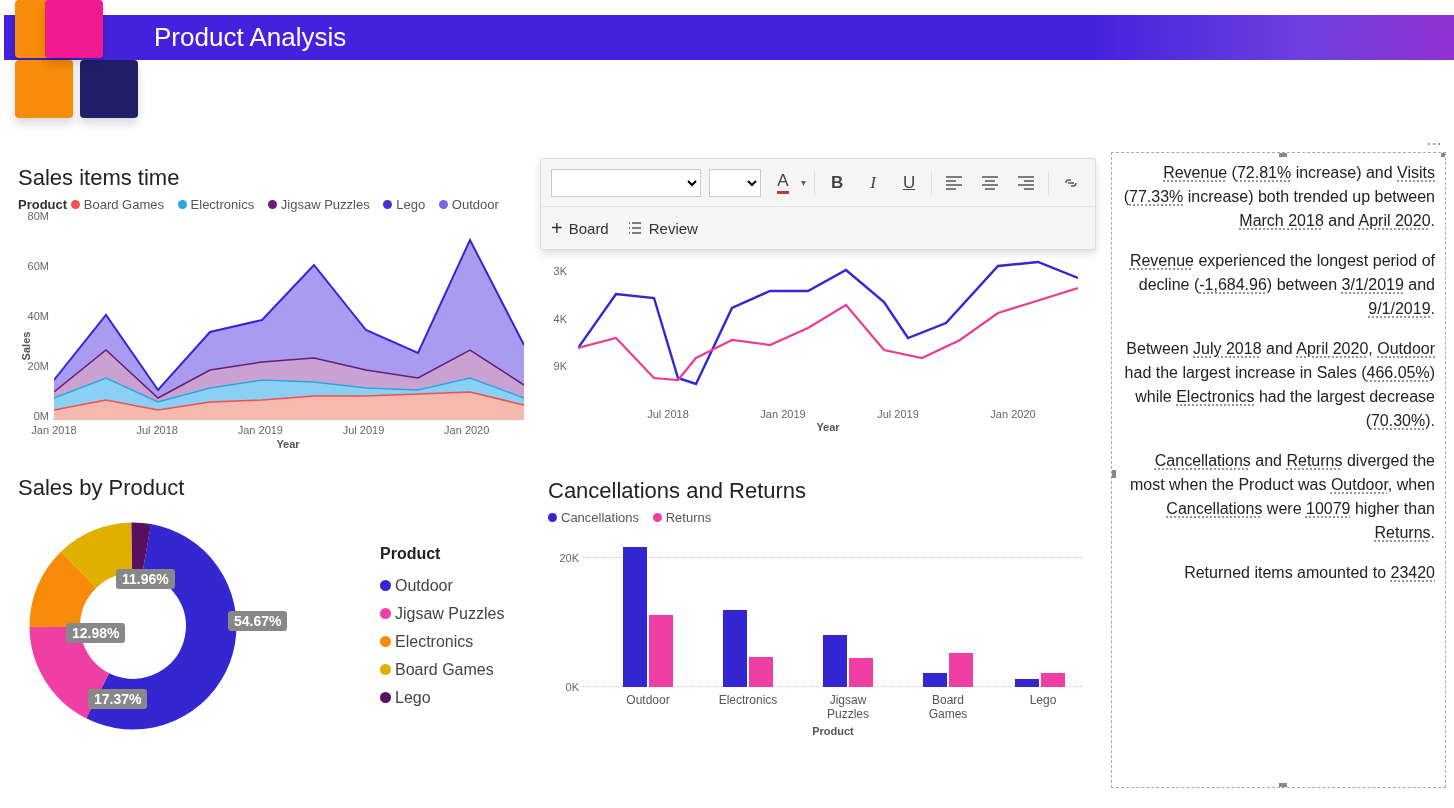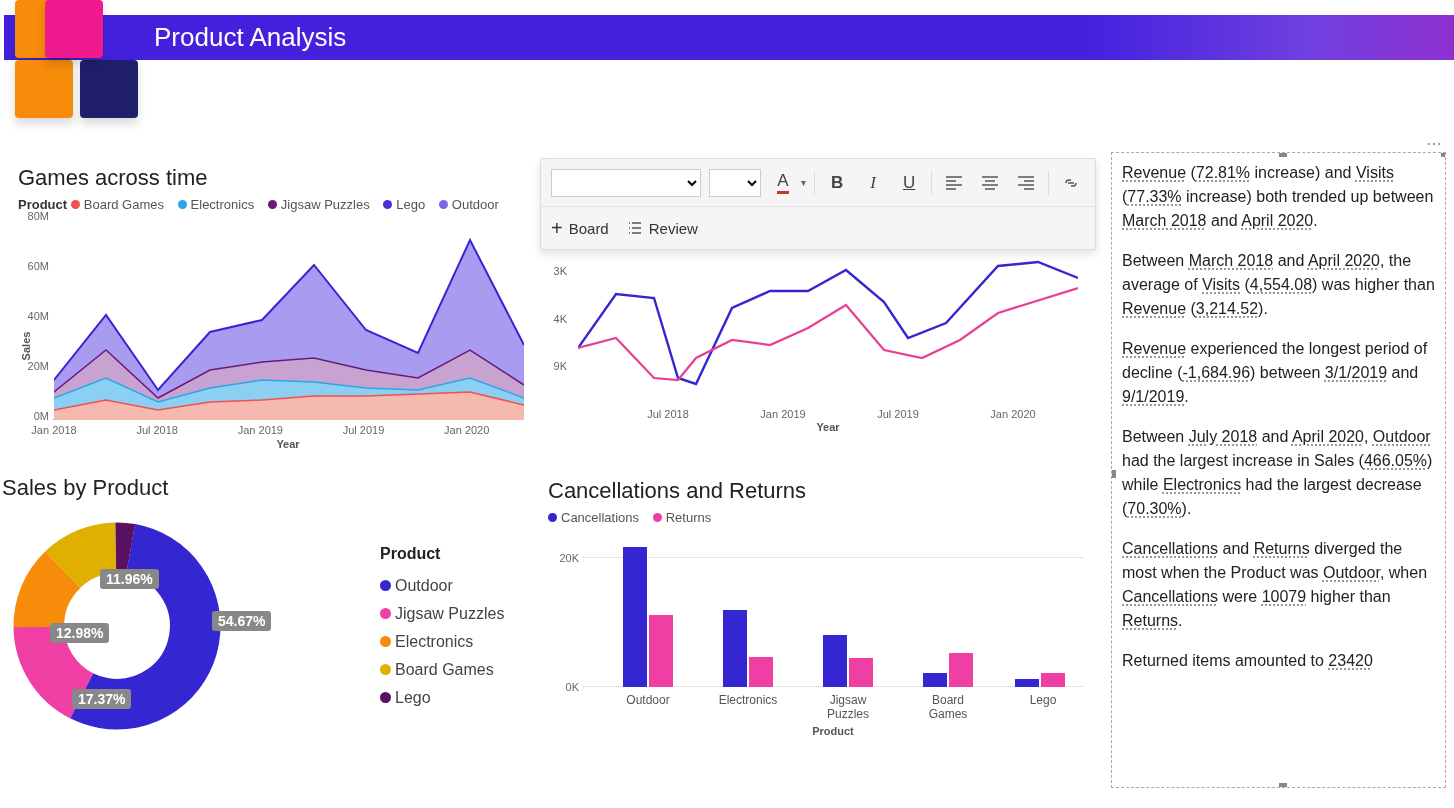--- a/index.html
+++ b/index.html
@@ -50,42 +50,42 @@
   .xaxis span { position:absolute; font-size:11px; color:#666; transform:translateX(-50%); }
   .axis-label-y { position:absolute; transform:rotate(-90deg); font-size:11px; color:#555; font-weight:600; }
   .axis-label-x { text-align:center; font-size:11px; color:#555; font-weight:600; margin-top:18px; }
 
   
   #rev-visits { position:absolute; left:540px; top:258px; width:548px; height:205px; }
   #rev-visits .plot { position:relative; width:500px; height:145px; margin-left:38px; }
   #rev-visits .yaxis span { right:8px; }
 
   
-  #sales-prod { position:absolute; left:2px; top:475px; width:510px; height:300px; }
+  #sales-prod { position:absolute; left:18px; top:475px; width:510px; height:300px; }
   .donut-wrap { position:relative; width:230px; height:230px; margin-top:10px; }
   .donut-label { position:absolute; background:#888; color:#fff; font-size:14px; font-weight:600; padding:2px 6px; border-radius:3px; }
   .donut-legend { position:absolute; left:380px; top:540px; font-size:16px; line-height:28px; color:#444;}
   .donut-legend .hdr { font-weight:600; color:#222; margin-bottom:4px; }
   .donut-legend .dot { width:11px; height:11px; }
 
   
   #canc-ret { position:absolute; left:548px; top:478px; width:540px; height:300px; }
   #canc-ret .plot { position:relative; width:500px; height:150px; margin-left:35px; margin-top:12px; }
   #canc-ret .bar { position:absolute; bottom:0; width:24px; }
   #canc-ret .grid { position:absolute; left:0; right:0; border-top:1px dotted #ccc; height:0; }
   #canc-ret .xaxis span { top:156px; text-align:center; width:70px; font-size:12px; color:#555; transform:translateX(-50%); line-height:14px; }
 
   
   #narrative {
     position:absolute; right:8px; top:152px; width:335px; bottom:20px;
     border:1px dashed #aaa; padding:8px 10px;
     font-size:16px; line-height:24px; color:#222;
     overflow:hidden;
   }
-  #narrative p { margin-bottom:16px; }
+  #narrative p { margin-bottom:16px;text-align:right; }
   .ul { text-decoration:underline dotted rgba(0,0,0,0.5); text-underline-offset:3px; }
   .resize-handle { position:absolute; width:8px; height:8px; background:#888; }
   .dots-handle { position:absolute; right:10px; top:134px; font-size:16px; letter-spacing:2px; color:#888; }
 
   
   #toolbar {
     position:absolute; left:540px; top:158px; width:556px; height:92px;
     background:#f5f5f5; border:1px solid #ddd; border-radius:2px;
     box-shadow:0 4px 8px rgba(0,0,0,0.12);
     z-index:5;
@@ -160,21 +160,21 @@
         <svg width="16" height="14">
             <path d="M2 2h1M5 2h9 M2 7h1M5 7h9 M2 12h1M5 12h9" stroke="#555" stroke-width="1.5"></path>
           </svg>
       </span>
       <span>Review</span>
     </div>
   </div>
 </div>
 
 <div id="sales-time">
-  <div class="chart-title">Games across time</div>
+  <div class="chart-title">Sales items time</div>
   <div class="legend-row">
     <span class="legend-strong">Product</span>
     <span class="legend-item">
         <span class="dot" style="background:#f05050"></span>
         <span>Board Games</span>
       </span>
     <span class="legend-item">
         <span class="dot" style="background:#2aa6e8"></span>
         <span>Electronics</span>
       </span>
@@ -319,21 +319,20 @@
         <span style="left:460px">Lego</span>
       </div>
     </div>
     <div class="axis-label-x" style="margin-left:35px;width:500px;margin-top:38px;">Product</div>
   </div>
 </div>
 
 <div class="dots-handle">⋯</div>
 <div id="narrative">
   <p><span class="ul">Revenue</span> (<span class="ul">72.81%</span> increase) and <span class="ul">Visits</span> (<span class="ul">77.33%</span> increase) both trended up between <span class="ul">March 2018</span> and <span class="ul">April 2020</span>.</p>
-  <p>Between <span class="ul">March 2018</span> and <span class="ul">April 2020</span>, the average of <span class="ul">Visits</span> (<span class="ul">4,554.08</span>) was higher than <span class="ul">Revenue</span> (<span class="ul">3,214.52</span>).</p>
   <p><span class="ul">Revenue</span> experienced the longest period of decline (<span class="ul">-1,684.96</span>) between <span class="ul">3/1/2019</span> and <span class="ul">9/1/2019</span>.</p>
   <p>Between <span class="ul">July 2018</span> and <span class="ul">April 2020</span>, <span class="ul">Outdoor</span> had the largest increase in Sales (<span class="ul">466.05%</span>) while <span class="ul">Electronics</span> had the largest decrease (<span class="ul">70.30%</span>).</p>
   <p><span class="ul">Cancellations</span> and <span class="ul">Returns</span> diverged the most when the Product was <span class="ul">Outdoor</span>, when <span class="ul">Cancellations</span> were <span class="ul">10079</span> higher than <span class="ul">Returns</span>.</p>
   <p>Returned items amounted to <span class="ul">23420</span></p>
   <div class="resize-handle" style="left:-4px;top:50%;"></div>
   <div class="resize-handle" style="right:-4px;top:-4px;"></div>
   <div class="resize-handle" style="left:50%;top:-4px;"></div>
   <div class="resize-handle" style="left:50%;bottom:-4px;"></div>
 </div>
 

